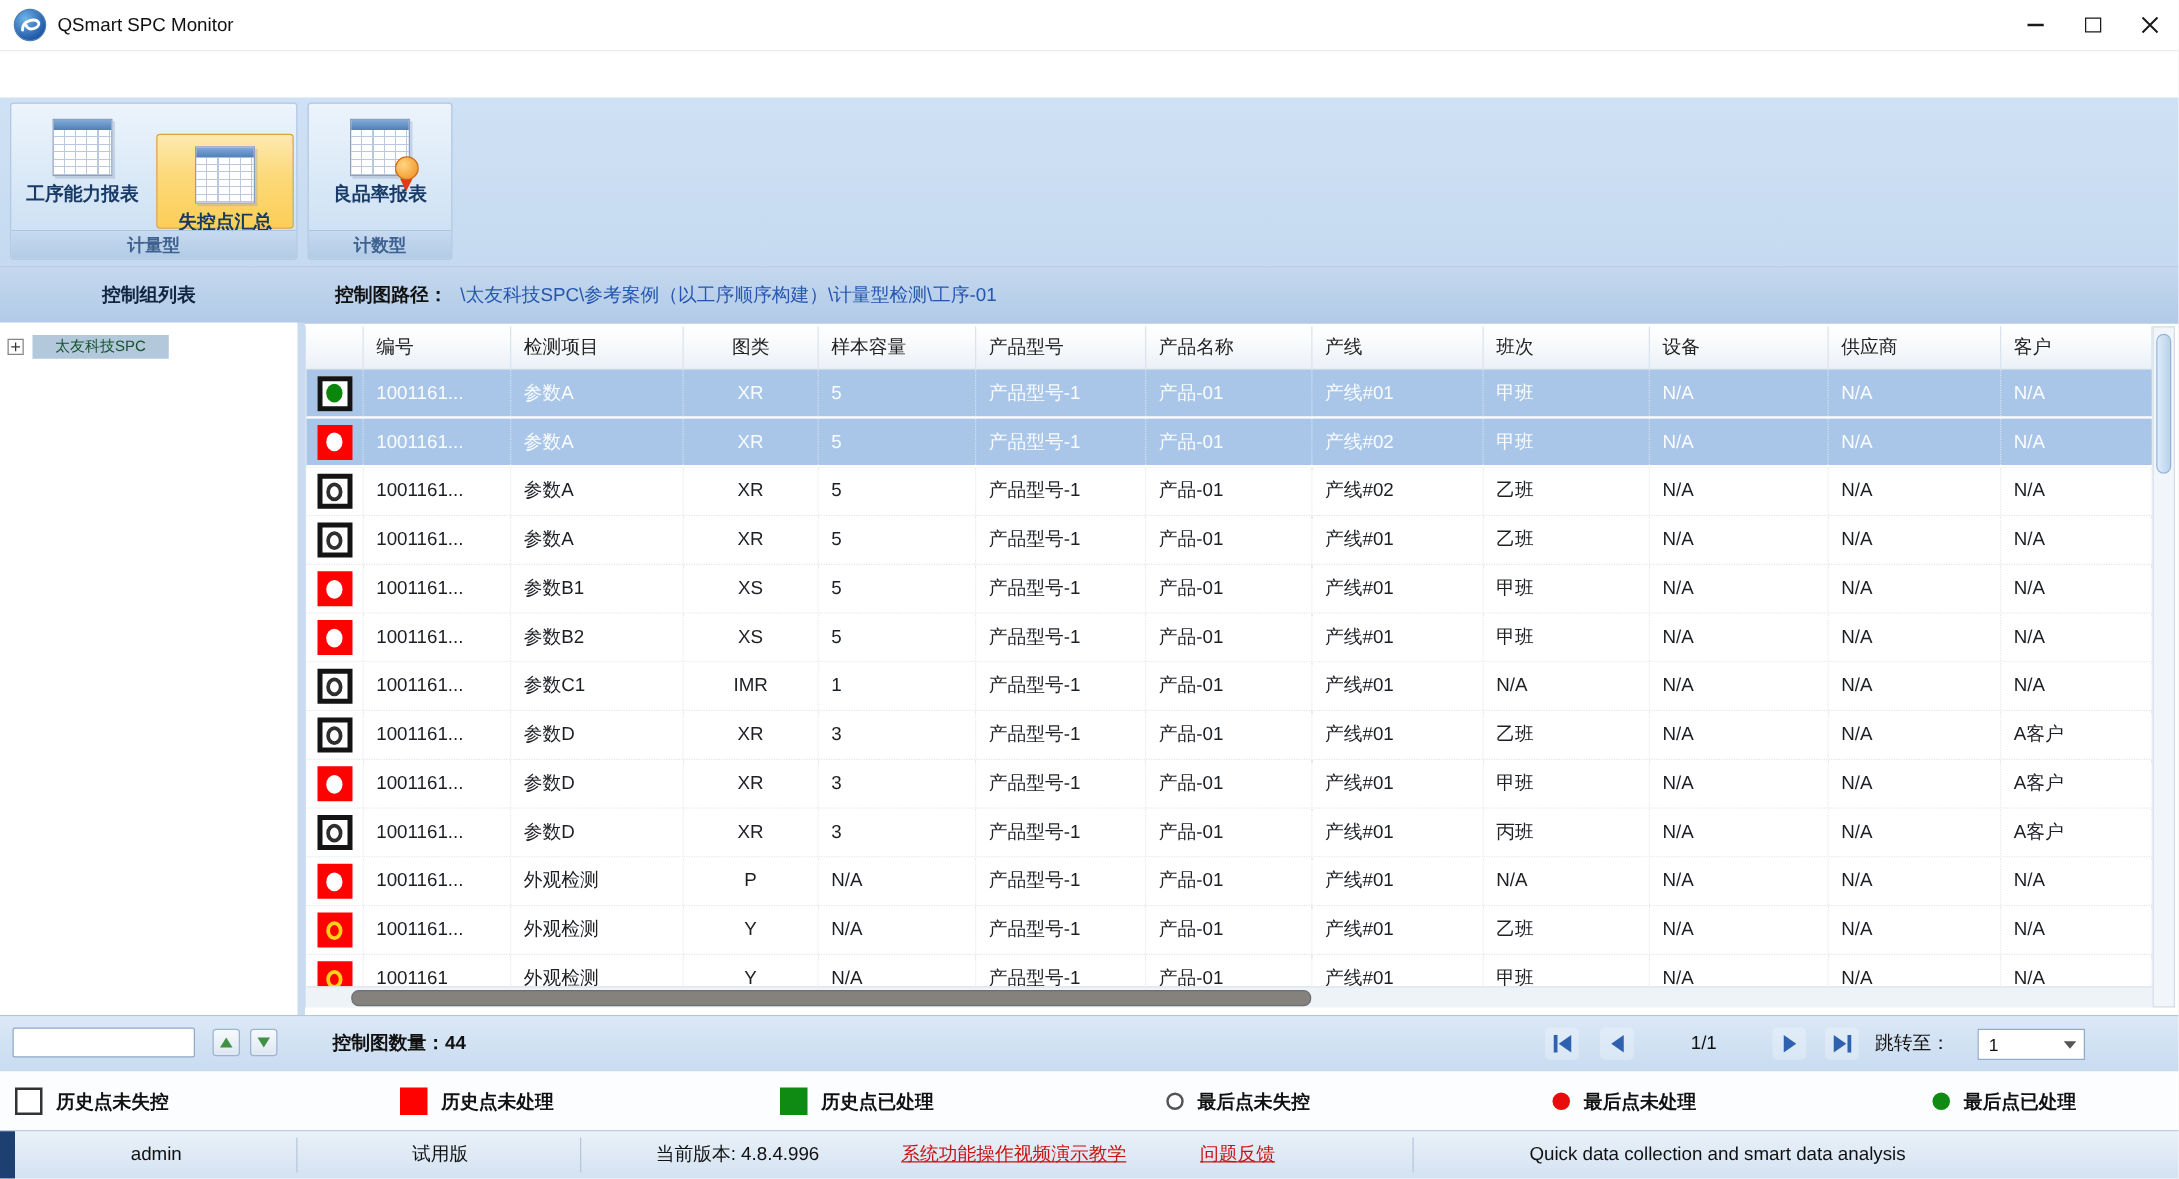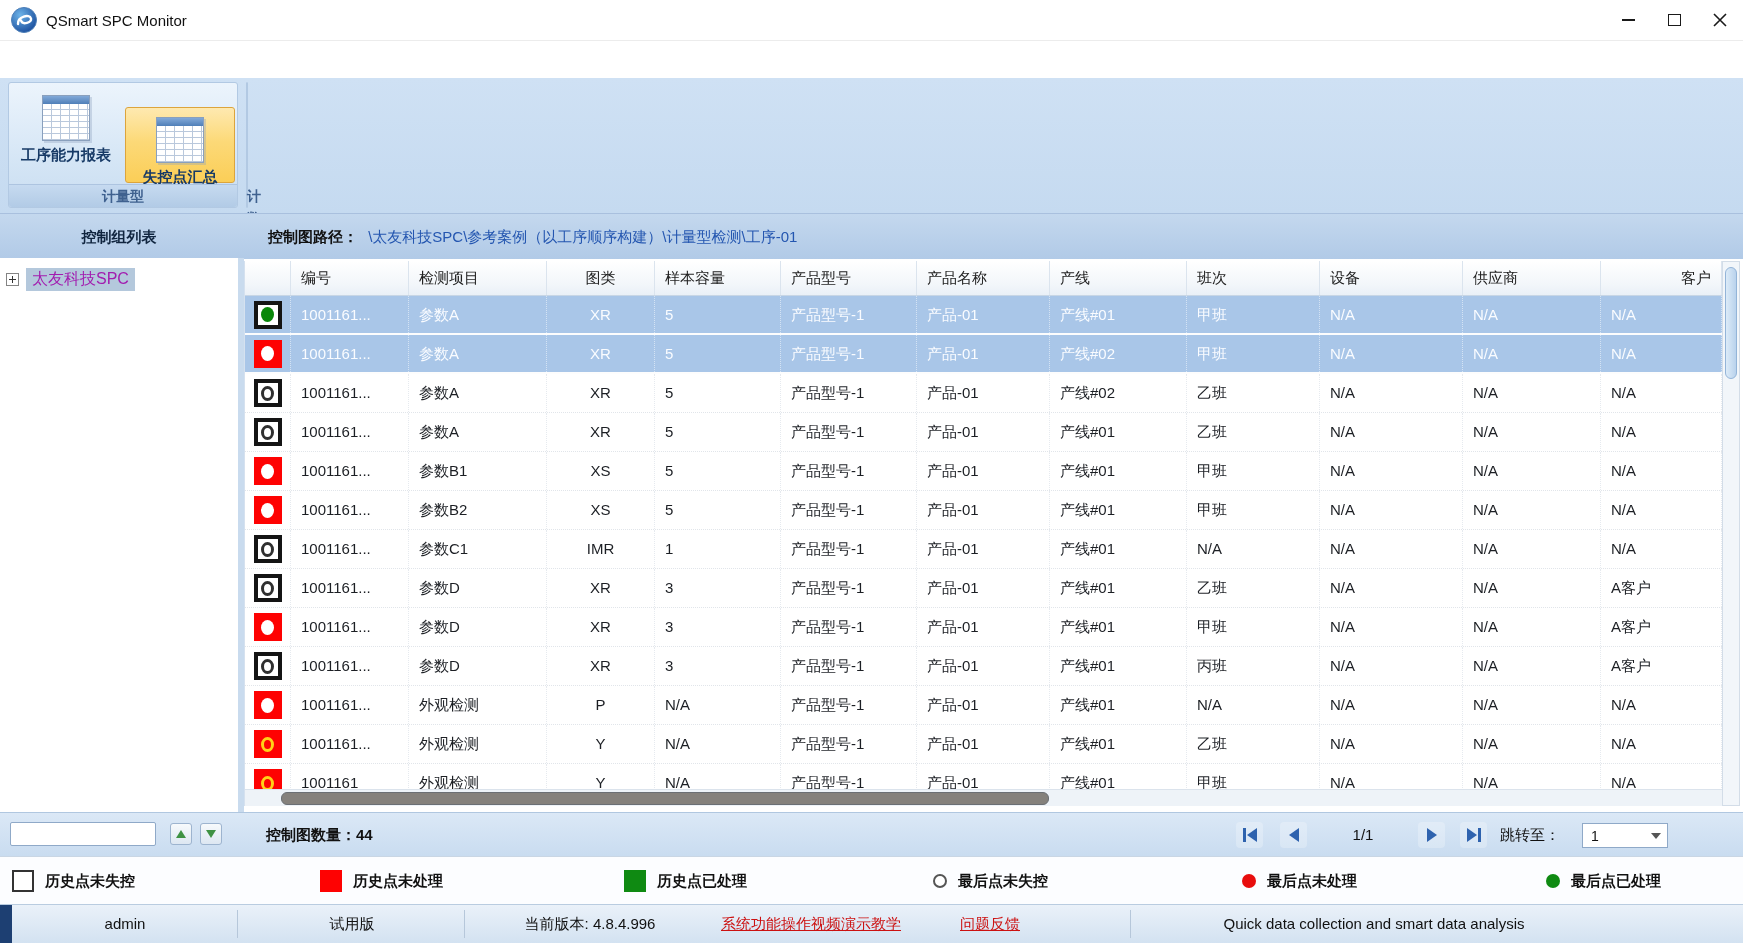--- a/index.html
+++ b/index.html
@@ -43,21 +43,21 @@
   .panel-title{position:absolute;left:0;top:0;width:238px;line-height:45px;text-align:center;font-size:15px;font-weight:700;color:#10253f;}
   .pathbar{position:absolute;left:268px;top:0;line-height:45px;font-size:15px;white-space:nowrap;}
   .path-label{font-weight:700;color:#111;}
   .path-value{color:#2456b0;margin-left:6px;}
   
   .leftpanel{position:absolute;left:0;top:258px;width:238px;height:554px;background:#fff;}
   .treenode{display:flex;align-items:center;gap:7px;margin:10px 0 0 6px;}
   .expander{position:relative;width:13px;height:13px;background:#fff;border:1px solid #848484;box-sizing:border-box;}
   .expander .h{position:absolute;left:2px;right:2px;top:5px;height:1px;background:#333;}
   .expander .v{position:absolute;top:2px;bottom:2px;left:5px;width:1px;background:#333;}
-  .treelabel{background:#b4c8dc;padding:1px 6px;font-size:16px;color:#a21caf;}
+  .treelabel{background:#b4c8dc;padding:1px 18px;font-size:12px;color:#14532d;}
   .vdivider{position:absolute;left:238px;top:258px;width:6px;height:554px;background:#c9dbee;}
   
   .tablepanel{position:absolute;left:244px;top:261px;width:1478px;height:545px;background:#fff;border-left:1px solid #d5e1ef;box-sizing:border-box;}
   .thead{display:flex;height:35px;background:linear-gradient(#ffffff,#f2f6fa 70%,#eaf0f7);border-bottom:1px solid #c8d6e5;box-sizing:border-box;}
   .th{box-sizing:border-box;padding:0 10px;line-height:34px;font-size:15px;color:#222;border-right:1px solid #dbe4ee;white-space:nowrap;overflow:hidden;}
   .tbody{height:494px;overflow:hidden;}
   .tr{display:flex;height:39px;background:#fff;border-bottom:1px dotted #e1e5ea;box-sizing:border-box;}
   .tr.selected{background:#a9c6e8;border-bottom:2px solid #fdfdfd;}
   .td{box-sizing:border-box;padding:0 10px;line-height:38px;font-size:15px;color:#1c1f24;border-right:1px dotted #e6eaef;white-space:nowrap;overflow:hidden;}
   .tr.selected .td{color:#fafcff;border-right-color:rgba(255,255,255,.5);}
@@ -157,20 +157,31 @@
             <div class="sheet-icon">
               <div class="sheet-head"></div>
               <div class="sheet-grid"></div>
             </div>
             <div class="rbtn-label">失控点汇总</div>
           </div>
         </div>
         <div class="rgroup-label">计量型</div>
       </div>
       <div class="rgroup">
+        <div class="rbtns">
+          <div class="rbtn">
+            <div class="sheet-icon">
+              <div class="sheet-head"></div>
+              <div class="sheet-grid"></div>
+              <div class="medal-ribbon"></div>
+              <div class="medal"></div>
+            </div>
+            <div class="rbtn-label">良品率报表</div>
+          </div>
+        </div>
         <div class="rgroup-label">计数型</div>
       </div>
     </div>
 
   <div class="topstrip">
     <div class="panel-title">控制组列表</div>
     <div class="pathbar">
       <span class="path-label">控制图路径：</span>
       <span class="path-value">\太友科技SPC\参考案例（以工序顺序构建）\计量型检测\工序-01</span>
     </div>
@@ -193,21 +204,21 @@
         <div class="th" style="width: 118px;">编号</div>
         <div class="th" style="width: 138px;">检测项目</div>
         <div class="th" style="width: 108px; text-align: center;">图类</div>
         <div class="th" style="width: 126px;">样本容量</div>
         <div class="th" style="width: 136px;">产品型号</div>
         <div class="th" style="width: 133px;">产品名称</div>
         <div class="th" style="width: 137px;">产线</div>
         <div class="th" style="width: 133px;">班次</div>
         <div class="th" style="width: 143px;">设备</div>
         <div class="th" style="width: 138px;">供应商</div>
-        <div class="th" style="flex: 1 1 auto; min-width: 120px; text-align: right;">客户</div>
+        <div class="th" style="flex: 1 1 auto; min-width: 120px;">客户</div>
       </div>
     <div class="tbody">
         <div class="tr selected">
           <div class="td iconcell" style="width: 46px; text-align: center;">
             <span class="sbox b-white">
               <span class="sdot d-green"></span>
             </span>
           </div>
           <div class="td" style="width: 118px;">1001161...</div>
           <div class="td" style="width: 138px;">参数A</div>

